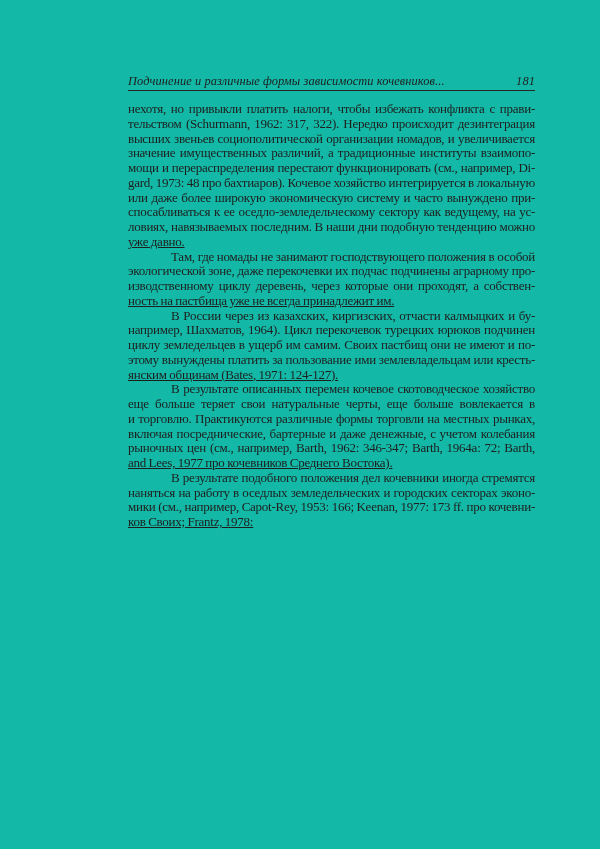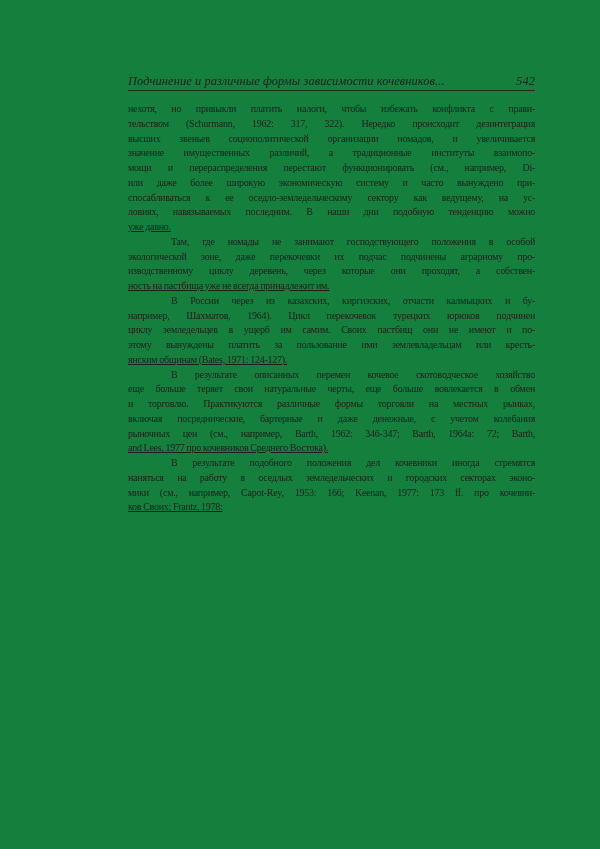--- a/index.html
+++ b/index.html
@@ -4,21 +4,21 @@
 <style>
   html, body {
     margin: 0;
     padding: 0;
     background: #ffffff;
   }
   .page {
     position: relative;
     width: 600px;
     height: 849px;
-    background: #15803d;
+    background: #14b8a6;
     overflow: hidden;
     font-family: "Liberation Serif", "DejaVu Serif", serif;
     color: #1e1e1e;
   }
   .running-header {
     position: absolute;
     left: 128px;
     top: 74px;
     width: 407px;
     display: flex;
@@ -37,21 +37,21 @@
   .page-number {
     white-space: nowrap;
   }
   .text-body {
     position: absolute;
     left: 128px;
     top: 102px;
     width: 407px;
   }
   .line {
-    font-size: 10px;
+    font-size: 13px;
     line-height: 14.75px;
     height: 14.75px;
     letter-spacing: -0.25px;
     word-spacing: -0.4px;
     text-align: justify;
     text-align-last: justify;
     white-space: normal;
     overflow: hidden;
   }
   .line.last {
@@ -62,28 +62,29 @@
     padding-left: 43px;
     width: 364px;
   }
 </style>
 </head>
 <body>
 
 <div class="page">
   <div class="running-header">
     <span class="running-title">Подчинение и различные формы зависимости кочевников...</span>
-    <span class="page-number">542</span>
+    <span class="page-number">181</span>
   </div>
   <div class="text-body" id="text-body">
       <div class="line">нехотя, но привыкли платить налоги, чтобы избежать конфликта с прави-</div>
       <div class="line">тельством (Schurmann, 1962: 317, 322). Нередко происходит дезинтеграция</div>
       <div class="line">высших звеньев социополитической организации номадов, и увеличивается</div>
       <div class="line">значение имущественных различий, а традиционные институты взаимопо-</div>
       <div class="line">мощи и перераспределения перестают функционировать (см., например, Di-</div>
+      <div class="line">gard, 1973: 48 про бахтиаров). Кочевое хозяйство интегрируется в локальную</div>
       <div class="line">или даже более широкую экономическую систему и часто вынуждено при-</div>
       <div class="line">спосабливаться к ее оседло-земледельческому сектору как ведущему, на ус-</div>
       <div class="line">ловиях, навязываемых последним. В наши дни подобную тенденцию можно</div>
       <div class="line last">уже давно.</div>
       <div class="line indent">Там, где номады не занимают господствующего положения в особой</div>
       <div class="line">экологической зоне, даже перекочевки их подчас подчинены аграрному про-</div>
       <div class="line">изводственному циклу деревень, через которые они проходят, а собствен-</div>
       <div class="line last">ность на пастбища уже не всегда принадлежит им.</div>
       <div class="line indent">В России через из казахских, киргизских, отчасти калмыцких и бу-</div>
       <div class="line">например, Шахматов, 1964). Цикл перекочевок турецких юрюков подчинен</div>

